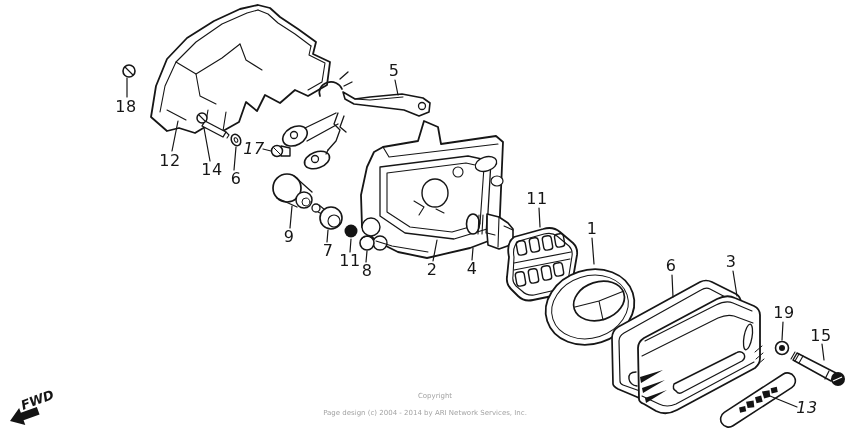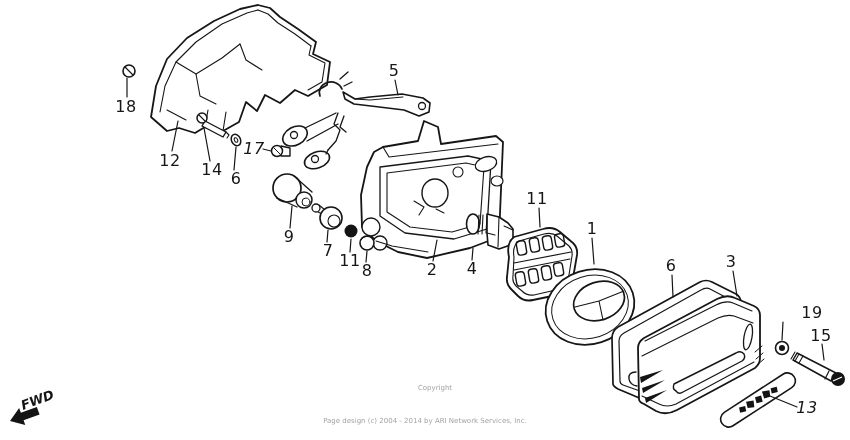--- a/index.html
+++ b/index.html
@@ -3,21 +3,21 @@
 <meta charset="utf-8">
 <style>
   html,body{margin:0;padding:0;background:#fff;}
   #stage{position:relative;width:850px;height:440px;background:#fff;overflow:hidden;
          font-family:"DejaVu Sans","Liberation Sans",sans-serif;}
   #art{position:absolute;left:0;top:0;}
   .callout{position:absolute;transform:translate(-50%,-50%);font-size:16px;line-height:1;
            color:#161616;letter-spacing:0.5px;cursor:pointer;user-select:none;}
   .copyright{position:absolute;left:0;right:0;text-align:center;color:#a3a3a3;
              font-size:7px;line-height:8px;}
-  .cr1{top:384px;margin-left:20px;} .cr2{top:409px;margin-top:8px;}
+  .cr1{top:392px;margin-left:20px;} .cr2{top:409px;}
   svg{display:block;}
   .ln{stroke:#161616;fill:none;stroke-linecap:round;stroke-linejoin:round;}
   .fillw{fill:#ffffff;}
   .dark{fill:#141414;stroke:none;}
 </style>
 </head>
 <body>
 
 <div id="stage">
 
@@ -214,20 +214,20 @@
       <div class="callout" style="left: 289px; top: 237px;">9</div>
       <div class="callout" style="left: 328px; top: 251px;">7</div>
       <div class="callout" style="left: 350px; top: 261px;">11</div>
       <div class="callout" style="left: 367px; top: 271px;">8</div>
       <div class="callout" style="left: 432px; top: 270px;">2</div>
       <div class="callout" style="left: 472px; top: 269px;">4</div>
       <div class="callout" style="left: 537px; top: 199px;">11</div>
       <div class="callout" style="left: 592px; top: 229px;">1</div>
       <div class="callout" style="left: 671px; top: 266px;">6</div>
       <div class="callout" style="left: 731px; top: 262px;">3</div>
-      <div class="callout" style="left: 812px; top: 313px;">19</div>
+      <div class="callout" style="left: 784px; top: 313px;">19</div>
       <div class="callout" style="left: 821px; top: 336px;">15</div>
       <div class="callout" style="left: 807px; top: 408px; font-style: italic;">13</div>
     </div>
 
   <div class="copyright cr1">Copyright</div>
   <div class="copyright cr2">Page design (c) 2004 - 2014 by ARI Network Services, Inc.</div>
 </div>
 
 </body></html>

